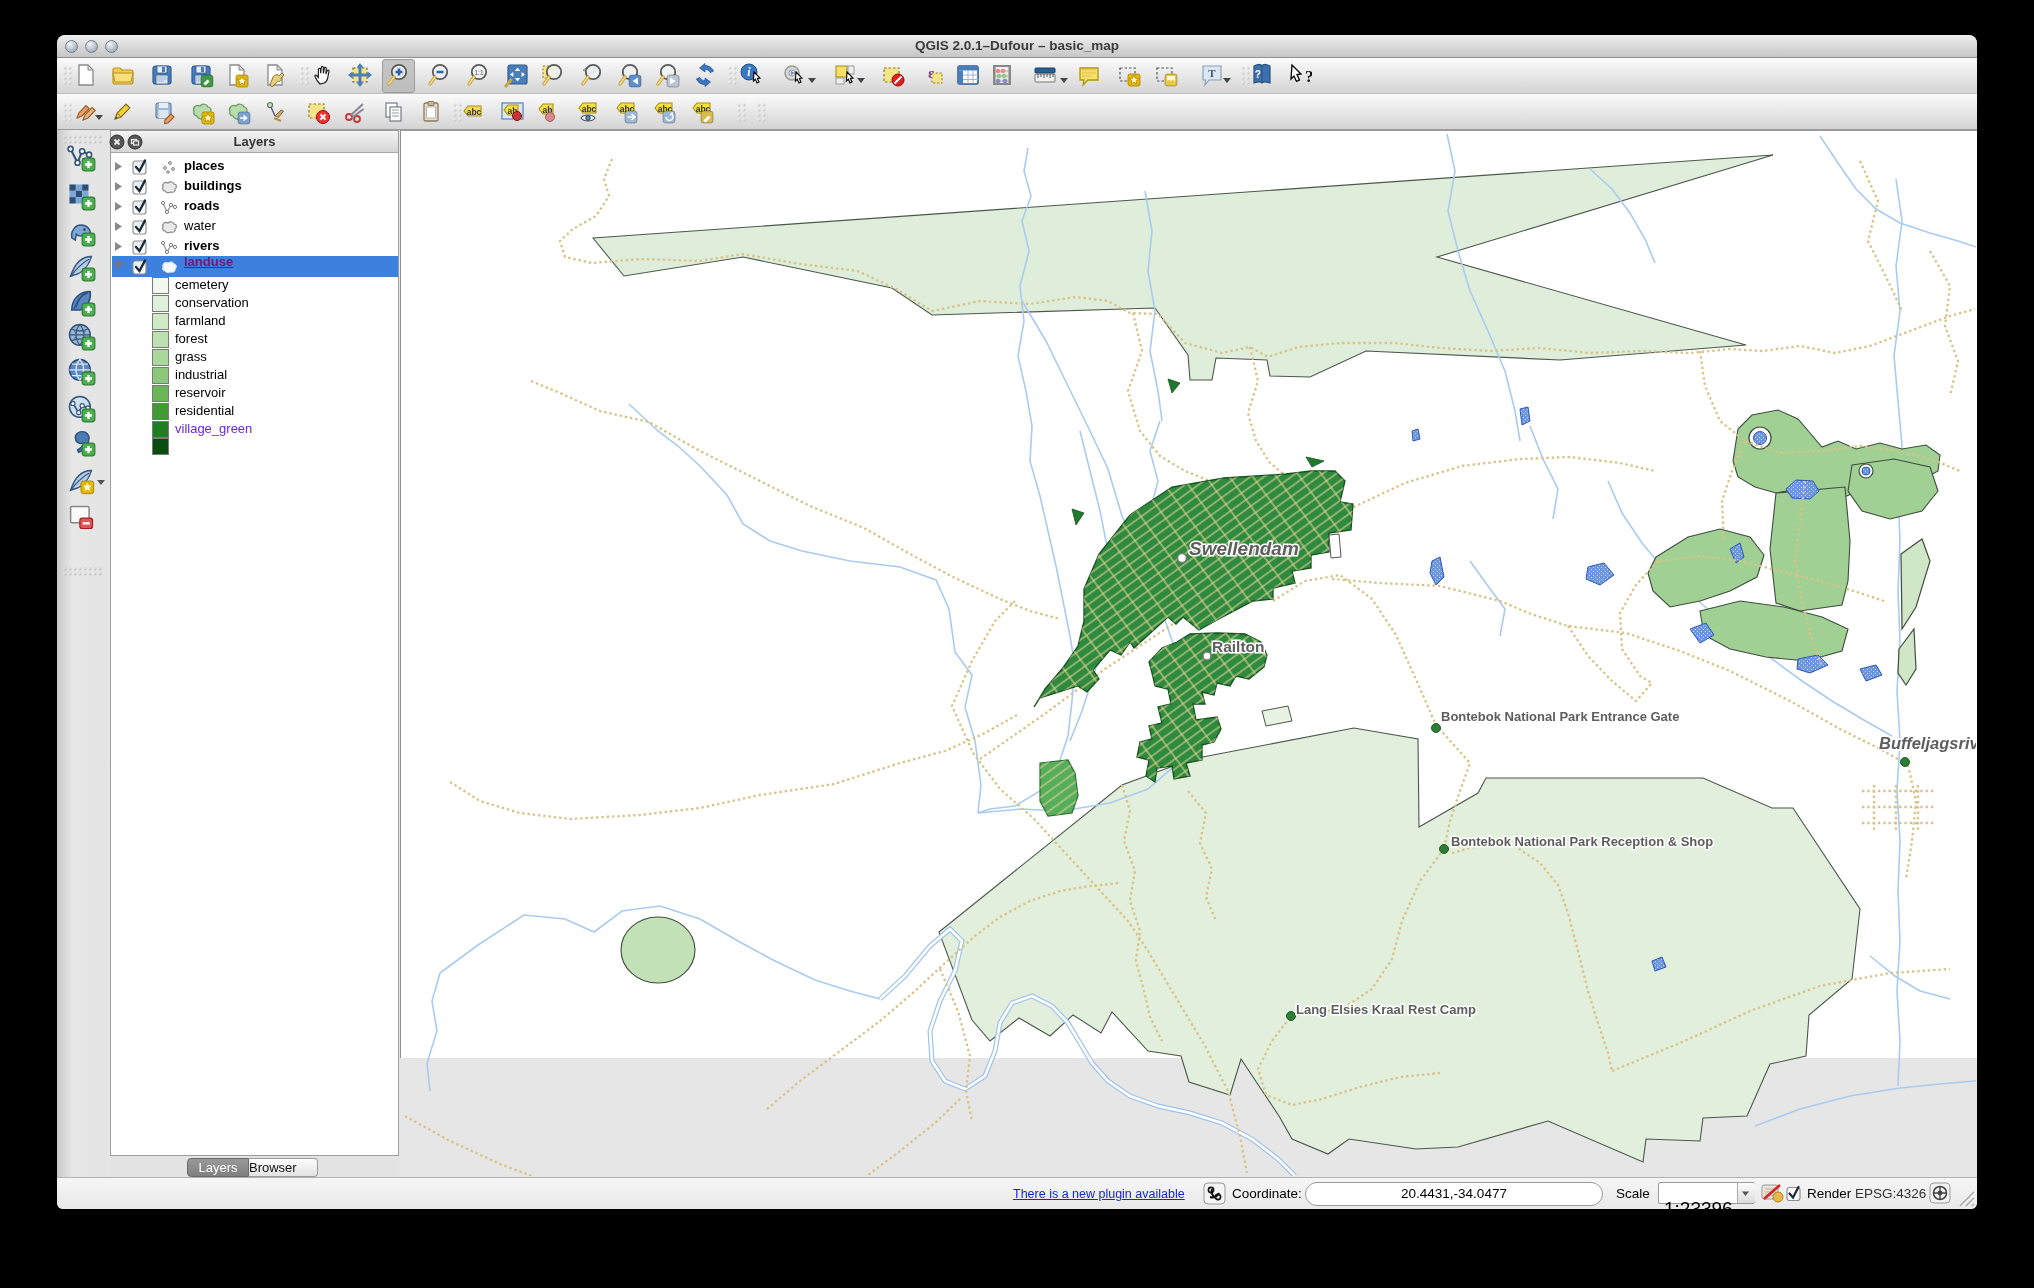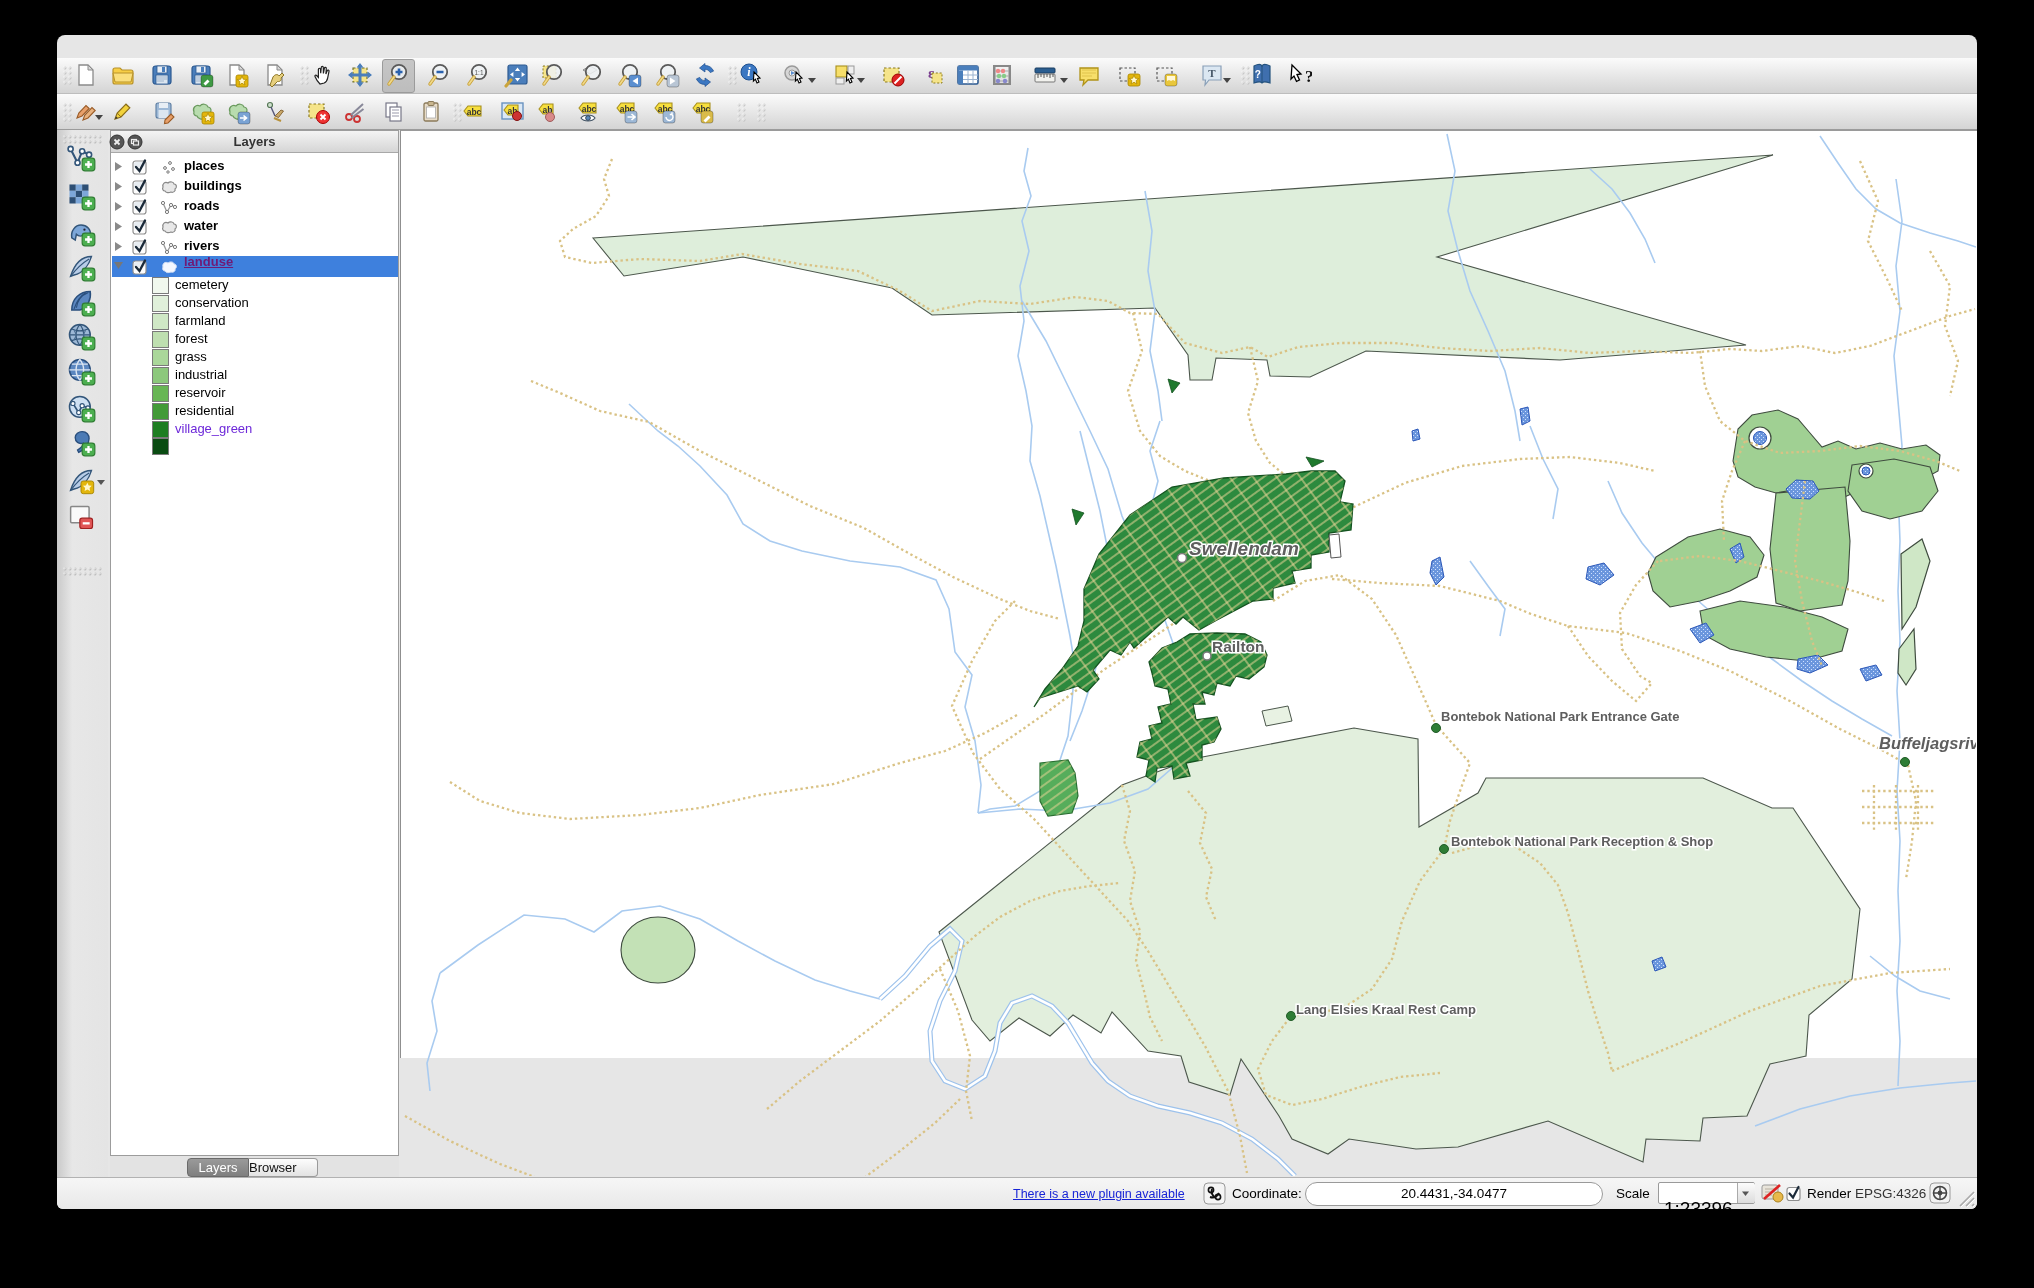--- a/index.html
+++ b/index.html
@@ -27,20 +27,26 @@
 #ptabs{position:absolute;left:53px;top:1121px;width:289px;height:22px;background:#e3e3e3;}
 #map{position:absolute;left:343px;top:95px;width:1577px;height:928px;background:#fff;
      border-left:1px solid #8f8f8f;border-top:1px solid #9a9a9a;box-sizing:border-box;}
 #status{position:absolute;left:0;top:1142px;width:100%;height:32px;
      background:linear-gradient(#f6f6f6,#e8e8e8);border-top:1px solid #b2b2b2;border-radius:0 0 6px 6px;font-size:13px;color:#111;}
 .abs{position:absolute;}
 </style>
 </head>
 <body>
 <div id="win">
+  <div id="titlebar">
+    <div class="tl" style="left:8px"></div>
+    <div class="tl" style="left:28px"></div>
+    <div class="tl" style="left:48px"></div>
+    <div id="title">QGIS 2.0.1–Dufour – basic_map</div>
+  </div>
   <div id="tb1"></div>
 <div id="tb2"></div>
 <div class="abs" style="left:0;top:0;z-index:5">
       <div class="abs" style="left:325px;top:24px;width:33px;height:34px;background:linear-gradient(#c6c6c6,#bdbdbd);border:1px solid #9b9b9b;border-radius:3px;box-sizing:border-box"></div>
 
 <svg class="abs" style="left:16px;top:27px" width="26" height="26" viewBox="0 0 26 26">
         <path d="M6 3h9l5 5v15H6z" fill="#fff" stroke="#8a8a8a" stroke-width="1.3"></path>
         <path d="M15 3l5 5h-5z" fill="#d8d8d8" stroke="#8a8a8a" stroke-width="1"></path>
       </svg>
 <svg class="abs" style="left:53px;top:27px" width="26" height="26" viewBox="0 0 26 26">
@@ -678,21 +684,21 @@
           <path d="M0 0l7 4.5L0 9z" fill="#8a8a8a"></path>
         </svg>
 <svg class="abs" style="left:21px;top:87px" width="18" height="18">
           <rect x="1" y="3" width="13" height="13" rx="2.5" fill="#fdfdfd" stroke="#8f8f8f" stroke-width="1.2"></rect>
           <rect x="2" y="4" width="11" height="5" rx="2" fill="#e8edf2"></rect>
           <path d="M4 9l3.5 4L13 2.5" fill="none" stroke="#1c2b3a" stroke-width="2.4" stroke-linecap="round"></path>
         </svg>
 <svg class="abs" style="left:50px;top:88px" width="18" height="17">
           <path d="M2 8c-1-3 2-6 5-4 2-2 6-1 6 1 3 0 3 4 1 5 1 2-2 4-4 3-2 1-5 1-6-1-2 0-3-2-2-4z" fill="#e8e8e8" stroke="#888" stroke-width="1.2"></path>
         </svg>
-<div class="abs" style="left:73px;top:87px;font-size:13px;font-weight:bold;color:#000">water</div>
+<div class="abs" style="left:73px;top:87px;font-size:13px;font-weight:normal;color:#000">water</div>
 <svg class="abs" style="left:4px;top:111px" width="10" height="10">
           <path d="M0 0l7 4.5L0 9z" fill="#8a8a8a"></path>
         </svg>
 <svg class="abs" style="left:21px;top:107px" width="18" height="18">
           <rect x="1" y="3" width="13" height="13" rx="2.5" fill="#fdfdfd" stroke="#8f8f8f" stroke-width="1.2"></rect>
           <rect x="2" y="4" width="11" height="5" rx="2" fill="#e8edf2"></rect>
           <path d="M4 9l3.5 4L13 2.5" fill="none" stroke="#1c2b3a" stroke-width="2.4" stroke-linecap="round"></path>
         </svg>
 <svg class="abs" style="left:50px;top:108px" width="18" height="17">
           <path d="M2 4l4 9 4-7 4 2" fill="none" stroke="#999" stroke-width="1.3"></path>

